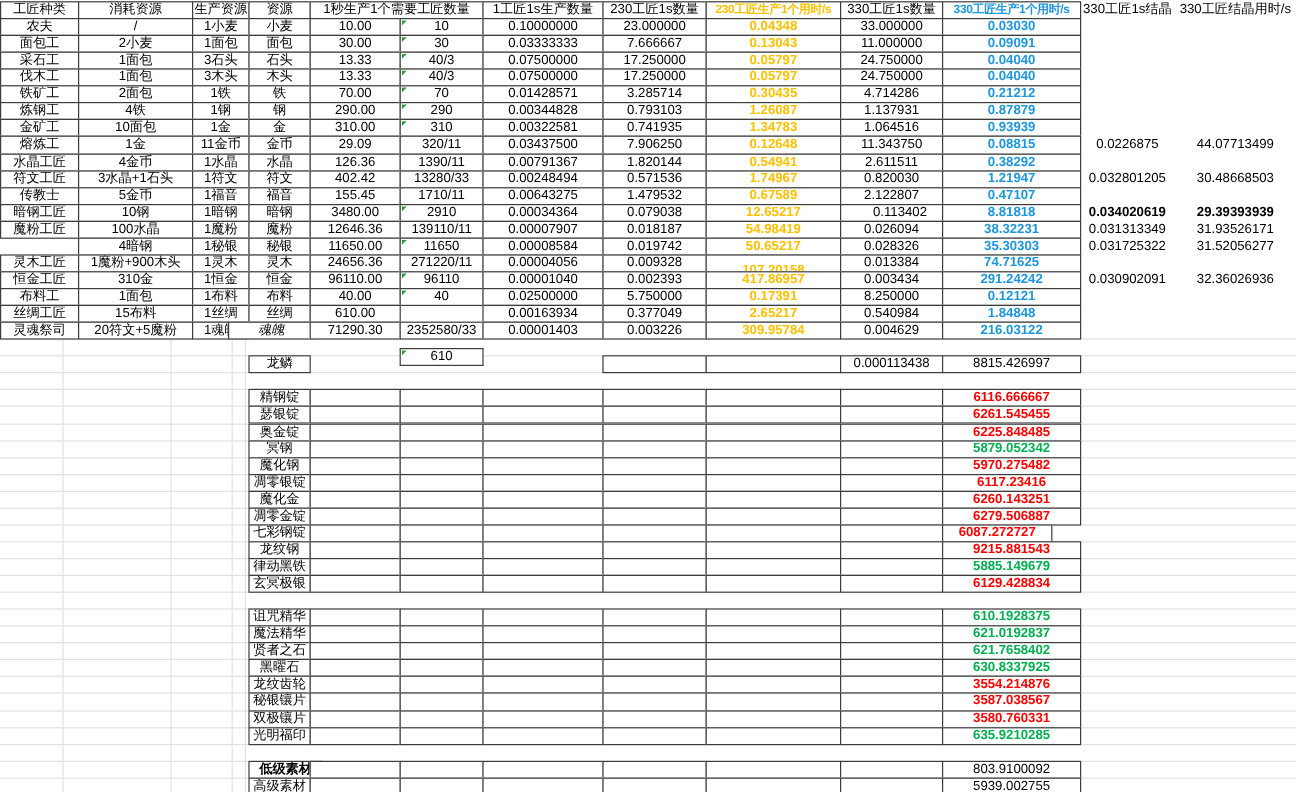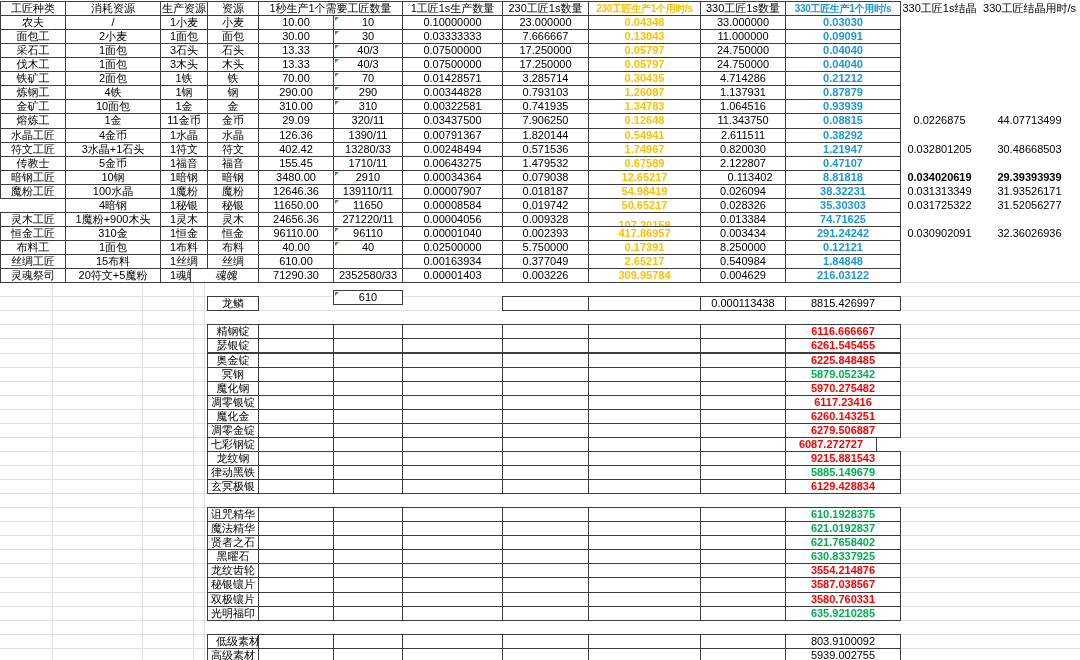--- a/index.html
+++ b/index.html
@@ -446,21 +446,21 @@
     <div class="cell bd" style="left: 700px; top: 591.52px; width: 86px; height: 15.06px;"></div>
     <div class="cell bd red" style="left: 785px; top: 591.52px; width: 116px; height: 15.06px;">3580.760331</div>
     <div class="cell bd" style="left: 207px; top: 605.58px; width: 52px; height: 15.06px;">光明福印</div>
     <div class="cell bd" style="left: 258px; top: 605.58px; width: 76px; height: 15.06px;"></div>
     <div class="cell bd" style="left: 333px; top: 605.58px; width: 70px; height: 15.06px;"></div>
     <div class="cell bd" style="left: 402px; top: 605.58px; width: 101px; height: 15.06px;"></div>
     <div class="cell bd" style="left: 502px; top: 605.58px; width: 87px; height: 15.06px;"></div>
     <div class="cell bd" style="left: 588px; top: 605.58px; width: 113px; height: 15.06px;"></div>
     <div class="cell bd" style="left: 700px; top: 605.58px; width: 86px; height: 15.06px;"></div>
     <div class="cell bd green" style="left: 785px; top: 605.58px; width: 116px; height: 15.06px;">635.9210285</div>
-    <div class="cell bd" style="left: 207px; top: 633.7px; width: 62px; height: 15.06px;">低级素材</div>
+    <div class="cell bd" style="left: 207px; top: 633.7px; width: 62px; height: 15.06px; font-weight: bold;">低级素材</div>
     <div class="cell bd" style="left: 258px; top: 633.7px; width: 76px; height: 15.06px;"></div>
     <div class="cell bd" style="left: 333px; top: 633.7px; width: 70px; height: 15.06px;"></div>
     <div class="cell bd" style="left: 402px; top: 633.7px; width: 101px; height: 15.06px;"></div>
     <div class="cell bd" style="left: 502px; top: 633.7px; width: 87px; height: 15.06px;"></div>
     <div class="cell bd" style="left: 588px; top: 633.7px; width: 113px; height: 15.06px;"></div>
     <div class="cell bd" style="left: 700px; top: 633.7px; width: 86px; height: 15.06px;"></div>
     <div class="cell bd black" style="left: 785px; top: 633.7px; width: 116px; height: 15.06px;">803.9100092</div>
     <div class="cell bd" style="left: 207px; top: 647.76px; width: 52px; height: 15.06px;">高级素材</div>
     <div class="cell bd" style="left: 258px; top: 647.76px; width: 76px; height: 15.06px;"></div>
     <div class="cell bd" style="left: 333px; top: 647.76px; width: 70px; height: 15.06px;"></div>

